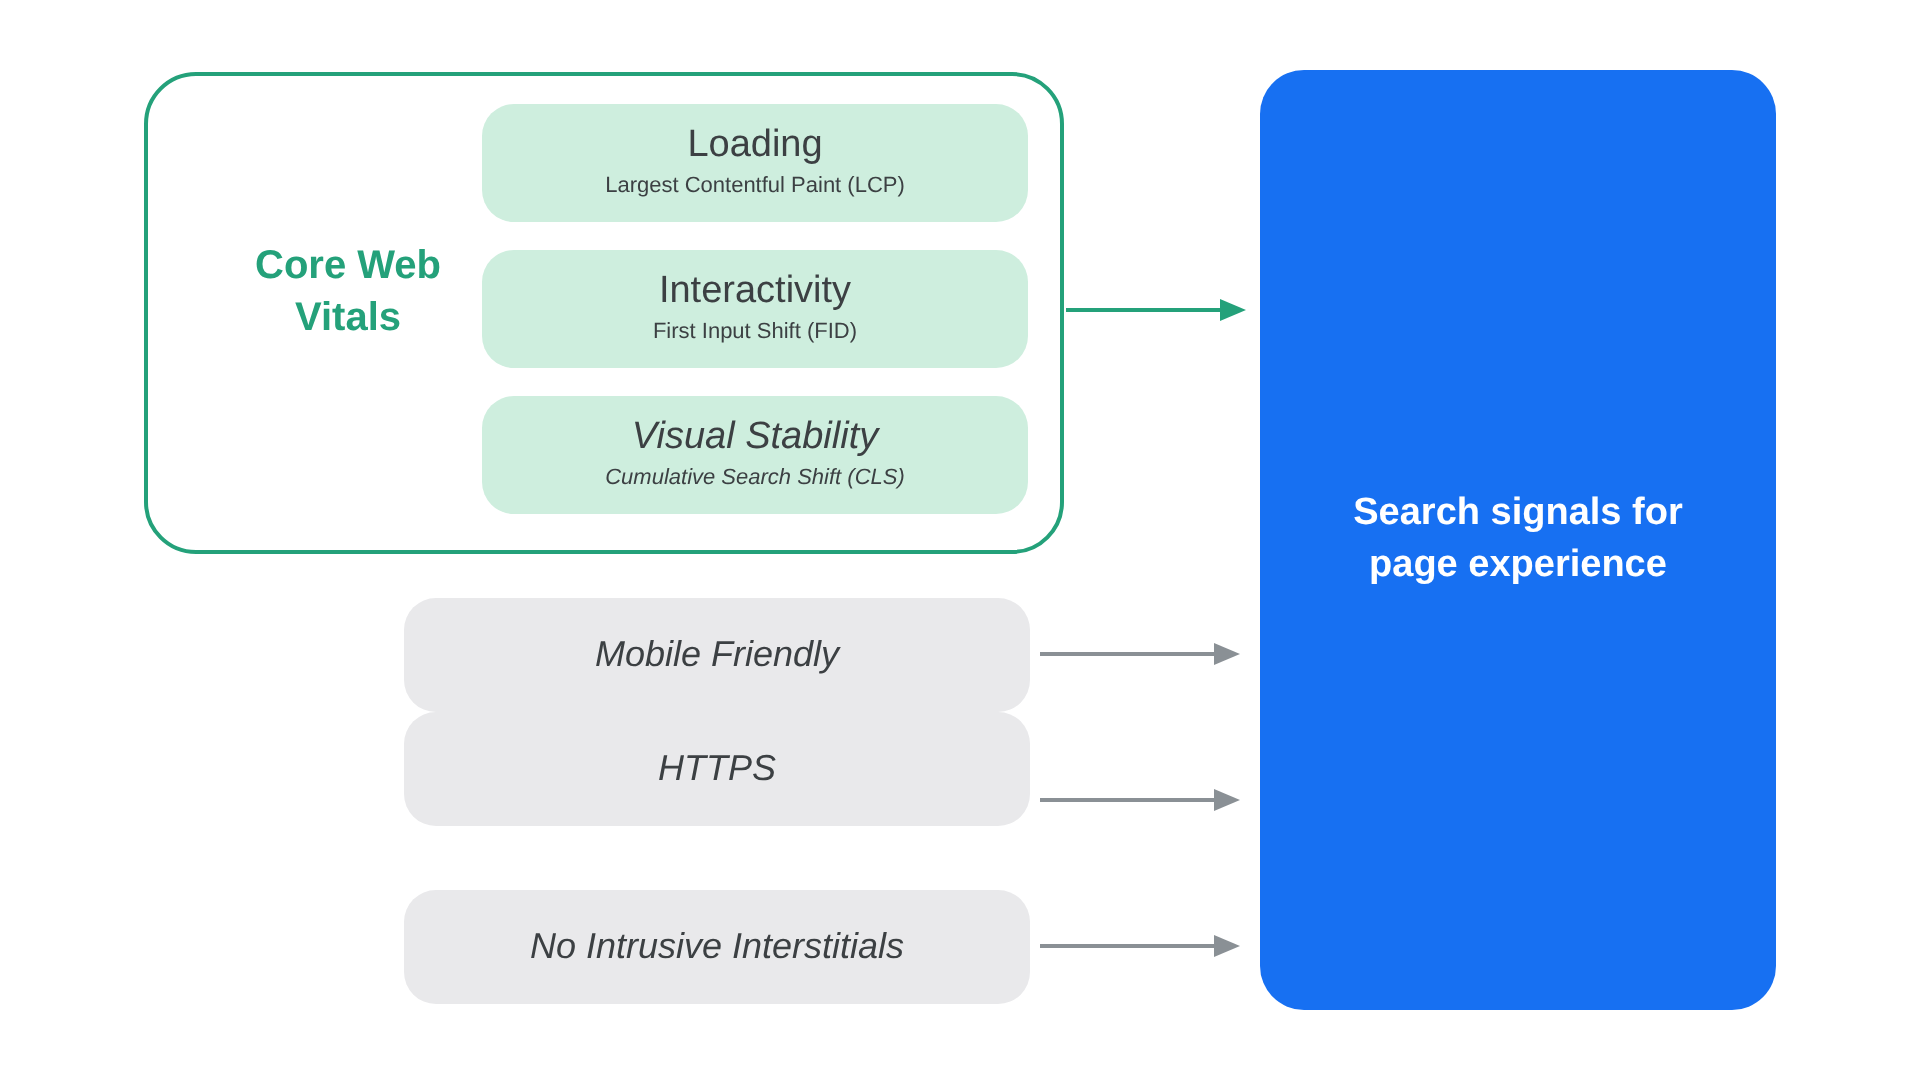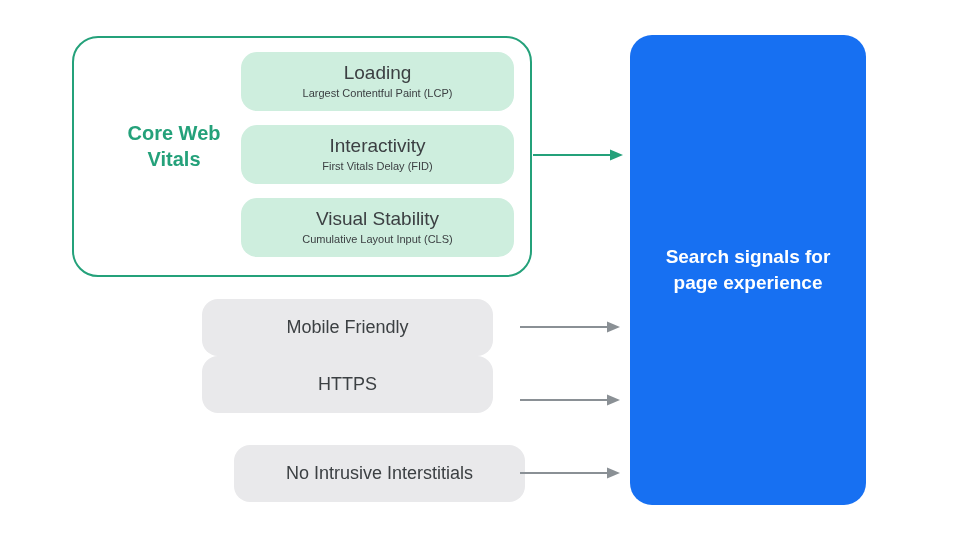--- a/index.html
+++ b/index.html
@@ -56,40 +56,41 @@
     color:var(--dark-text);
     line-height:24px;
   }
   .pill .subtitle{
     font-size:11px;
     color:var(--dark-text);
     line-height:17px;
   }
   .pill.p1{top:14px;}
   .pill.p2{top:87px;}
-  .pill.p3{top:160px;}
+  .pill.p3{top:160px;font-style:italic;}
   
   .gray-pill{
     position:absolute;
     left:202px;
-    width:291px;height:57px;
+    width:313px;height:57px;
     background:var(--gray-pill-bg);
     border-radius:16px;
     display:flex;align-items:center;justify-content:center;
     font-size:18px;
     color:var(--dark-text);
+    font-style:italic;
   }
   .gray-pill.g1{top:299px;}
   .gray-pill.g2{top:356px;}
-  .gray-pill.g3{top:445px;margin-left:32px;}
+  .gray-pill.g3{top:445px;}
   
   .target-box{
     position:absolute;
     left:630px;top:35px;
-    width:236px;height:470px;
+    width:258px;height:470px;
     background:var(--blue-box-bg);
     border-radius:22px;
     display:flex;align-items:center;justify-content:center;
   }
   .target-label{
     width:175px;
     text-align:center;
     font-size:19px;
     font-weight:bold;
     line-height:26px;
@@ -112,26 +113,26 @@
   <div class="cwv-box">
     <div class="cwv-label">Core Web Vitals</div>
 
     <div class="pill p1">
       <div class="title">Loading</div>
       <div class="subtitle">Largest Contentful Paint (LCP)</div>
     </div>
 
     <div class="pill p2">
       <div class="title">Interactivity</div>
-      <div class="subtitle">First Vitals Delay (FID)</div>
+      <div class="subtitle">First Input Shift (FID)</div>
     </div>
 
     <div class="pill p3">
       <div class="title">Visual Stability</div>
-      <div class="subtitle">Cumulative Layout Input (CLS)</div>
+      <div class="subtitle">Cumulative Search Shift (CLS)</div>
     </div>
   </div>
 
   <div class="gray-pill g1">Mobile Friendly</div>
   <div class="gray-pill g2">HTTPS</div>
   <div class="gray-pill g3">No Intrusive Interstitials</div>
 
   <svg class="arrow green a-cwv" width="90" height="16" viewBox="0 0 90 16">
     <line x1="0" y1="8" x2="78" y2="8" stroke="currentColor" stroke-width="2"></line>
     <polygon points="77,2.5 90,8 77,13.5" fill="currentColor"></polygon>

